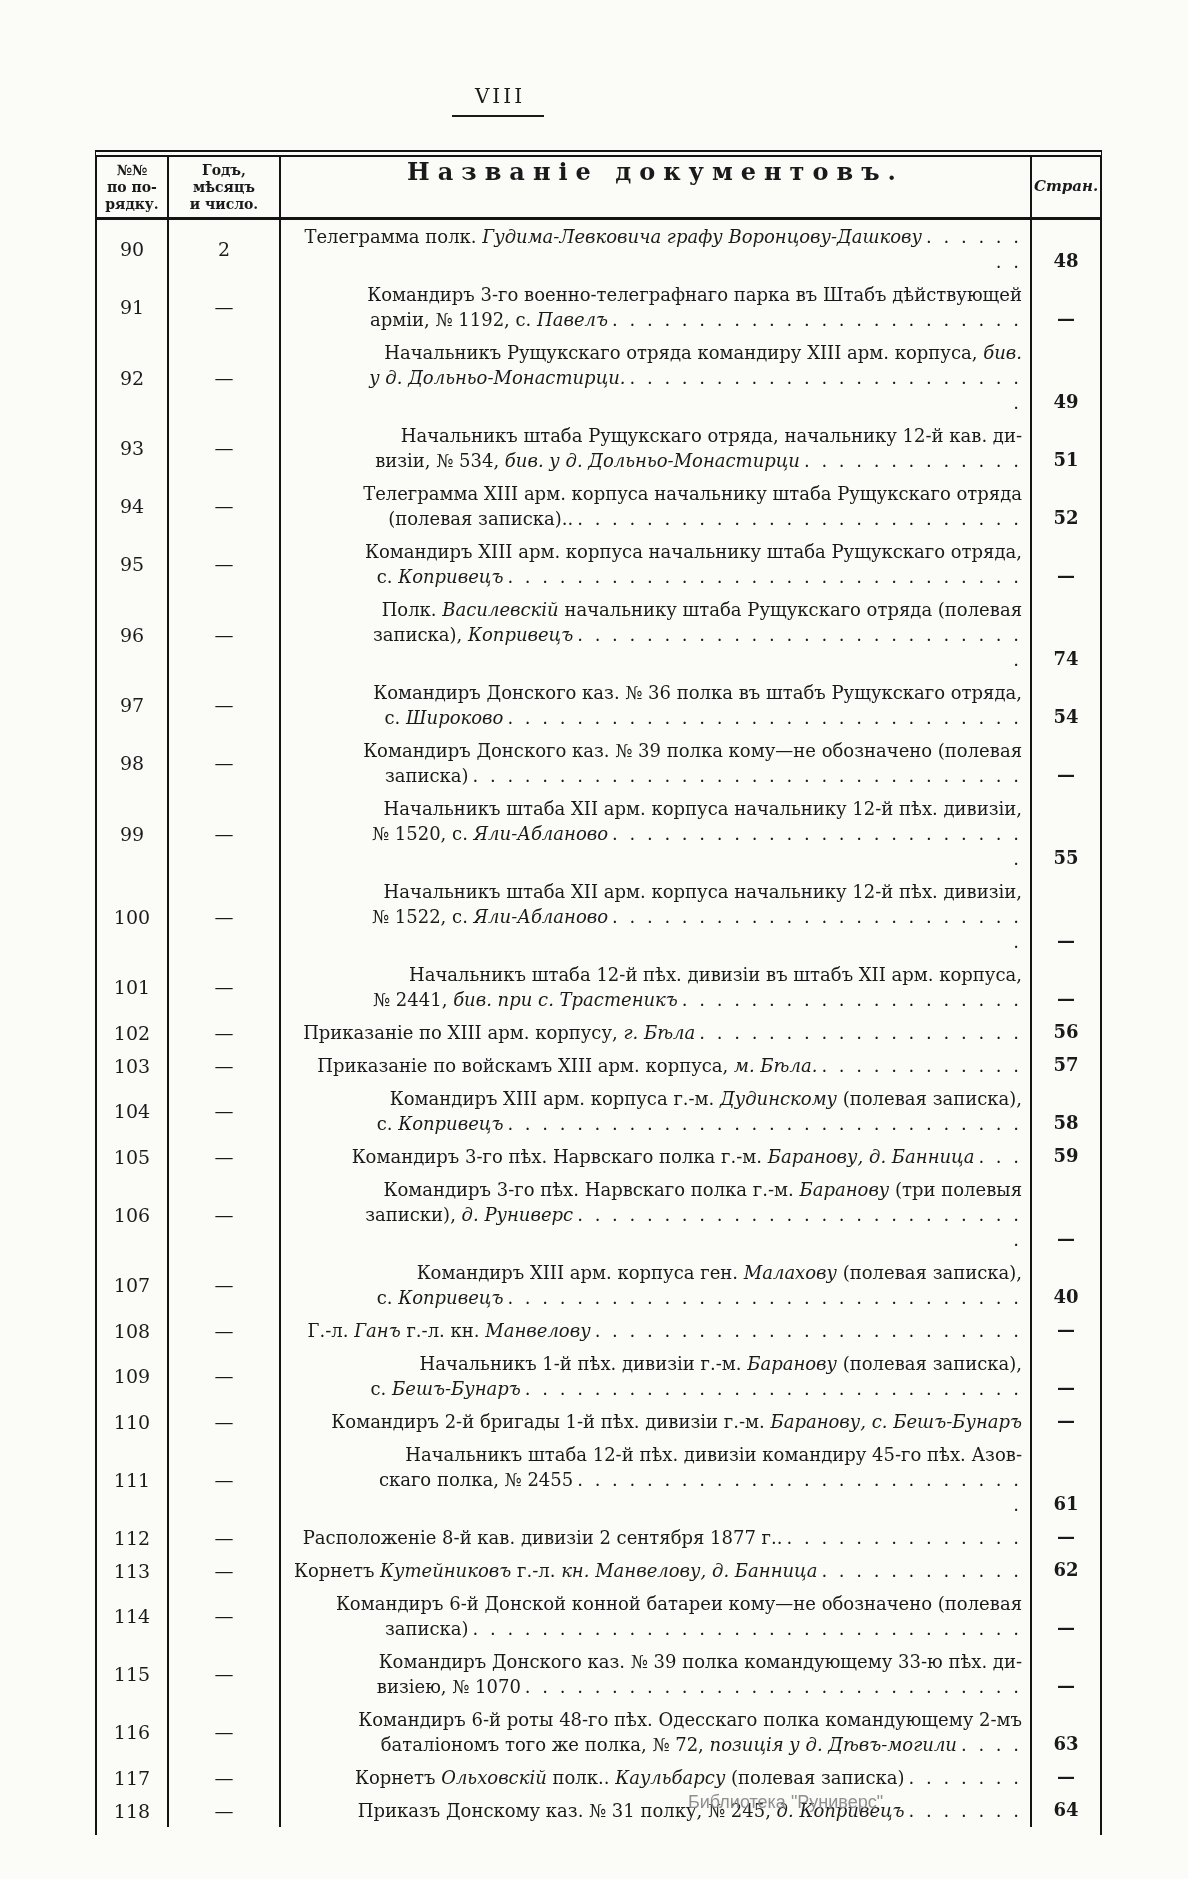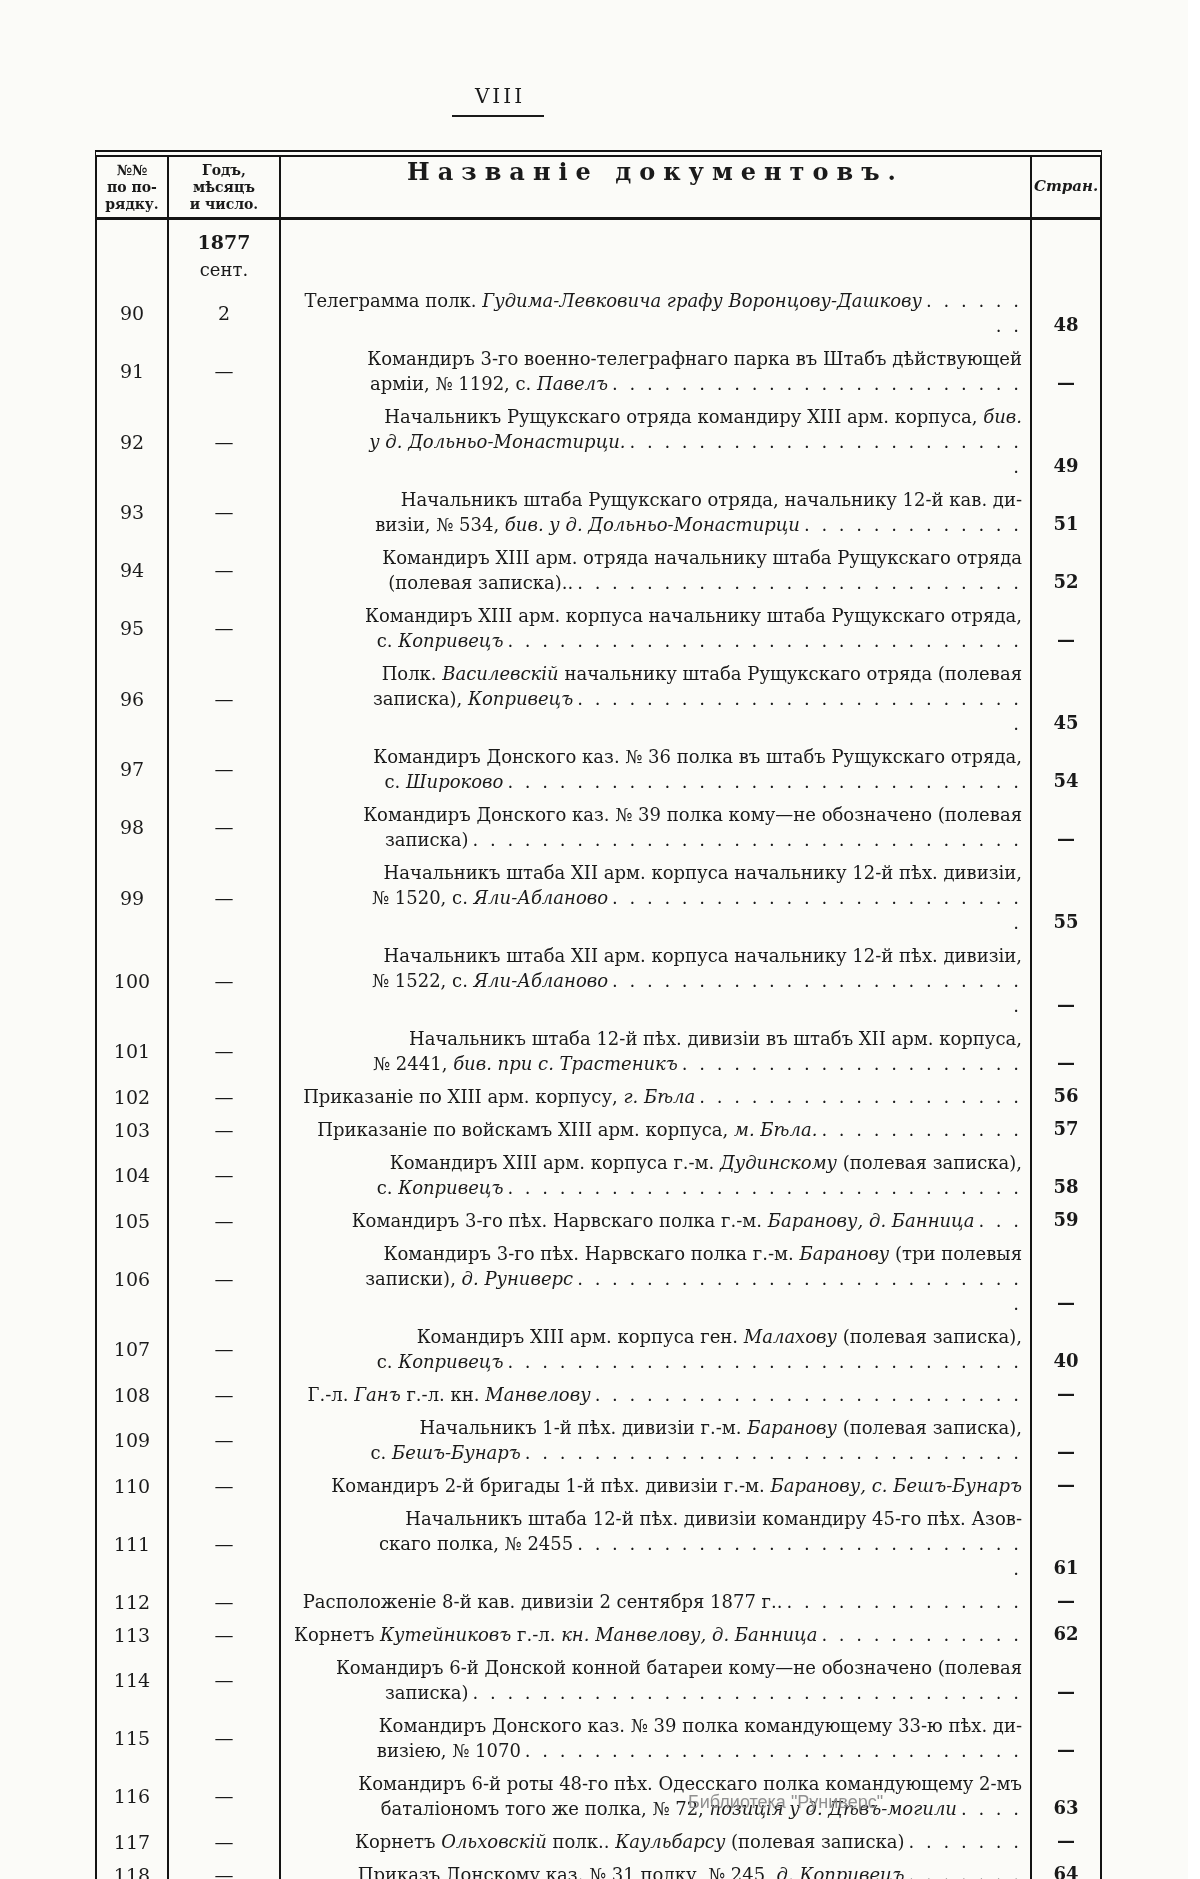--- a/index.html
+++ b/index.html
@@ -81,29 +81,20 @@
   <div class="folio-rule"></div>
 
   <div class="doc-table">
     <div class="thead">
       <div class="th th-num">№№<br>по по-<br>рядку.</div>
       <div class="th th-date">Годъ,<br>мѣсяцъ<br>и число.</div>
       <div class="th th-title">Названіе документовъ.</div>
       <div class="th th-page">Стран.</div>
     </div>
     <div class="tbody">
-      <div class="row year-row">
-        <div class="c c-num"></div>
-        <div class="c c-date">
-          <div class="year">1877</div>
-          <div class="month">сент.</div>
-        </div>
-        <div class="c c-title"></div>
-        <div class="c c-page"></div>
-      </div>
     <div class="row">
           <div class="c c-num">90</div>
           <div class="c c-date">2</div>
           <div class="c c-title"><span>Телеграмма полк. </span><span class="it">Гудима-Левковича графу Воронцову-Дашкову</span><span class="dots">. . . . . . . .</span></div>
           <div class="c c-page">48</div>
         </div>
         <div class="row">
           <div class="c c-num">91</div>
           <div class="c c-date">—</div>
           <div class="c c-title"><span>Командиръ 3-го военно-телеграфнаго парка въ Штабъ дѣйствующей</span><br><span>арміи, № 1192, с. </span><span class="it">Павелъ</span><span class="dots">. . . . . . . . . . . . . . . . . . . . . . . .</span></div>
@@ -117,34 +108,34 @@
         </div>
         <div class="row">
           <div class="c c-num">93</div>
           <div class="c c-date">—</div>
           <div class="c c-title"><span>Начальникъ штаба Рущукскаго отряда, начальнику 12-й кав. ди-</span><br><span>визіи, № 534, </span><span class="it">бив. у д. Дольньо-Монастирци</span><span class="dots">. . . . . . . . . . . . .</span></div>
           <div class="c c-page">51</div>
         </div>
         <div class="row">
           <div class="c c-num">94</div>
           <div class="c c-date">—</div>
-          <div class="c c-title"><span>Командиръ XIII арм. отряда начальнику штаба Рущукскаго отряда</span><br><span>(полевая записка)..</span><span class="dots">. . . . . . . . . . . . . . . . . . . . . . . . . .</span></div>
+          <div class="c c-title"><span>Телеграмма XIII арм. корпуса начальнику штаба Рущукскаго отряда</span><br><span>(полевая записка)..</span><span class="dots">. . . . . . . . . . . . . . . . . . . . . . . . . .</span></div>
           <div class="c c-page">52</div>
         </div>
         <div class="row">
           <div class="c c-num">95</div>
           <div class="c c-date">—</div>
           <div class="c c-title"><span>Командиръ XIII арм. корпуса начальнику штаба Рущукскаго отряда,</span><br><span>с. </span><span class="it">Копривецъ</span><span class="dots">. . . . . . . . . . . . . . . . . . . . . . . . . . . . . .</span></div>
           <div class="c c-page">—</div>
         </div>
         <div class="row">
           <div class="c c-num">96</div>
           <div class="c c-date">—</div>
           <div class="c c-title"><span>Полк. </span><span class="it">Василевскій</span><span> начальнику штаба Рущукскаго отряда (полевая</span><br><span>записка), </span><span class="it">Копривецъ</span><span class="dots">. . . . . . . . . . . . . . . . . . . . . . . . . . .</span></div>
-          <div class="c c-page">45</div>
+          <div class="c c-page">74</div>
         </div>
         <div class="row">
           <div class="c c-num">97</div>
           <div class="c c-date">—</div>
           <div class="c c-title"><span>Командиръ Донского каз. № 36 полка въ штабъ Рущукскаго отряда,</span><br><span>с. </span><span class="it">Широково</span><span class="dots">. . . . . . . . . . . . . . . . . . . . . . . . . . . . . .</span></div>
           <div class="c c-page">54</div>
         </div>
         <div class="row">
           <div class="c c-num">98</div>
           <div class="c c-date">—</div>

